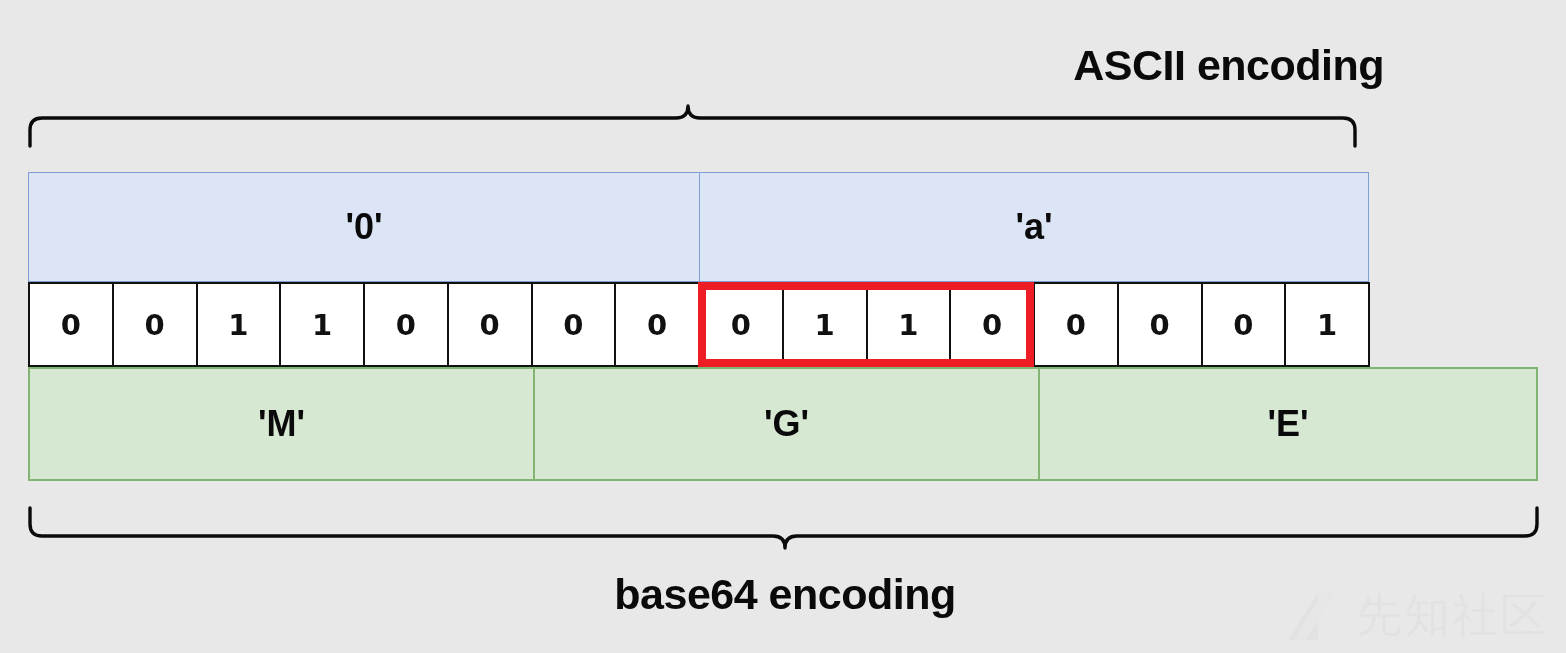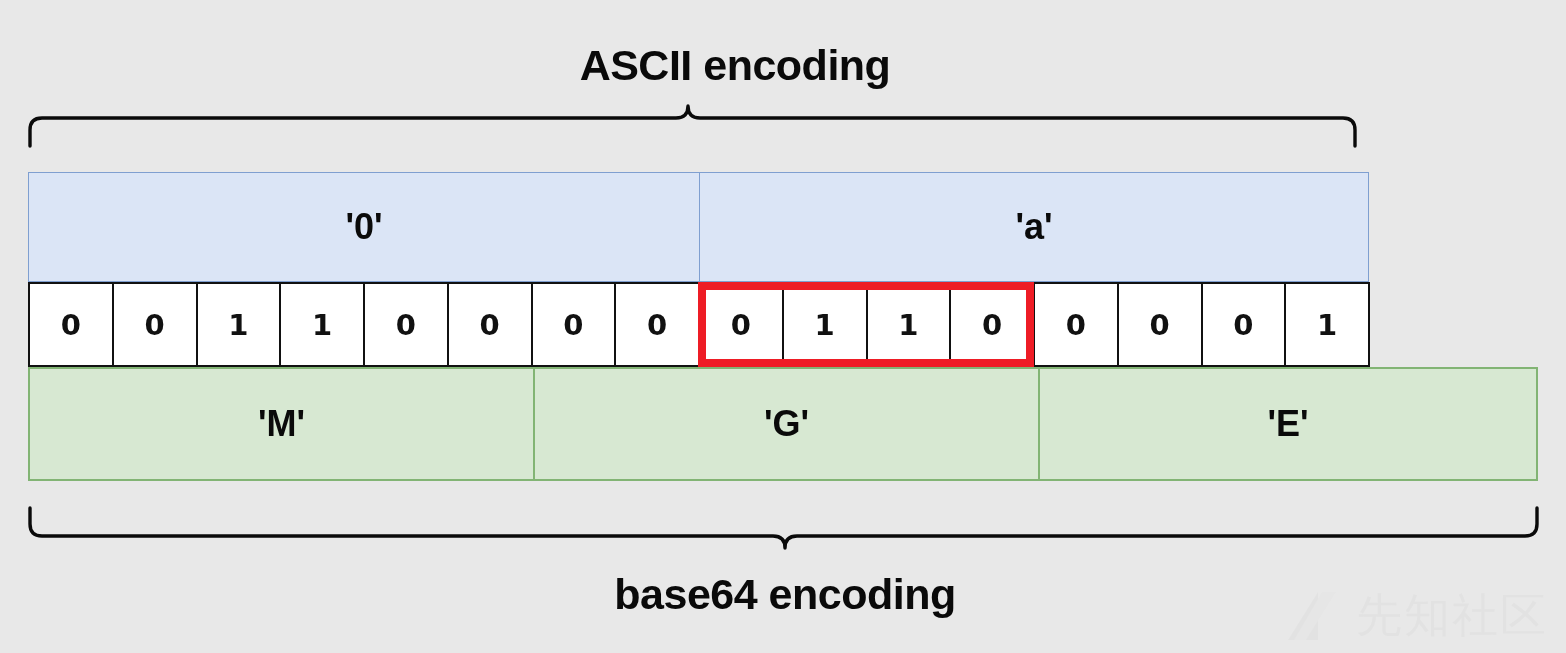--- a/index.html
+++ b/index.html
@@ -27,22 +27,21 @@
     font-weight: bold;
     color: #0a0a0a;
     white-space: nowrap;
     letter-spacing: -0.5px;
   }
   #ascii-title {
     font-size: 43px;
     left: 0;
     top: 41px;
     width: 1384px;
-    text-align: center;
-    padding-left: 43px;
+    text-align: right;
   }
   #base64-title {
     font-size: 43px;
     left: 0;
     top: 570px;
     width: 1570px;
     text-align: center;
   }
 
   

